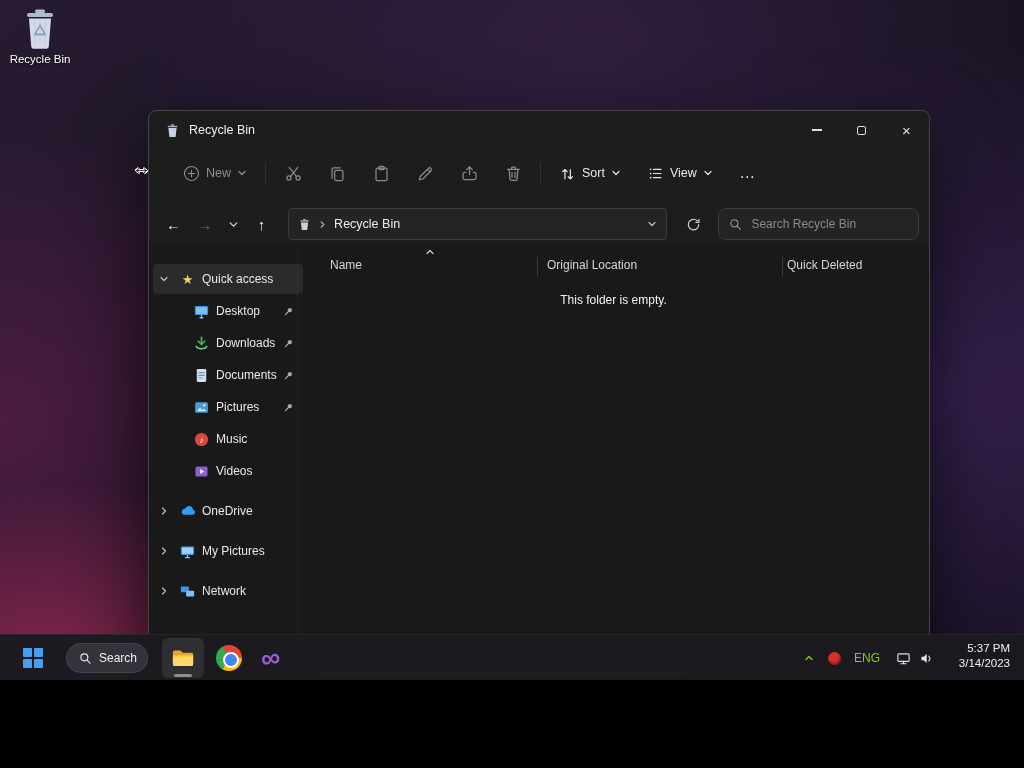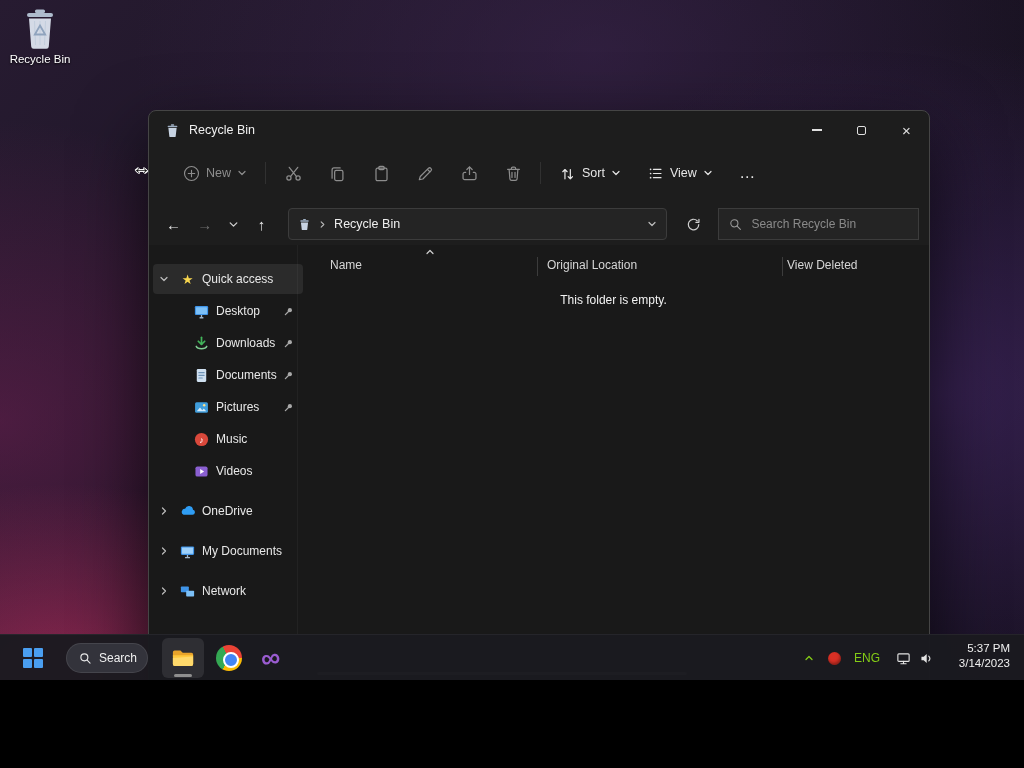--- a/index.html
+++ b/index.html
@@ -51,21 +51,21 @@
   .nav-btn { width:26px; height:30px; display:flex; align-items:center; justify-content:center; font-size:15px; border-radius:4px; }
   .nav-chev { width:20px; }
   .addr {
     margin-left:8px; width:390px; height:32px; display:flex; align-items:center; gap:7px;
     background:#242424; border:1px solid #3c3c3c; border-radius:4px; padding:0 9px; font-size:12.5px; color:#eee;
   }
   .addr .addr-dd { margin-left:auto; color:#bdbdbd; }
   .refresh-btn { width:26px; height:30px; display:flex; align-items:center; justify-content:center; margin-left:8px; color:#cfcfcf; }
   .searchbox {
     margin-left:6px; width:206px; height:32px; display:flex; align-items:center; gap:7px;
-    background:#242424; border:1px solid #3c3c3c; border-radius:0; padding:0 10px;
+    background:#242424; border:1px solid #3c3c3c; border-radius:8px; padding:0 10px;
   }
   .searchbox input {
     background:transparent; border:none; outline:none; color:#ddd; font-size:12px; width:150px;
     font-family:"Liberation Sans","DejaVu Sans",sans-serif;
   }
   .searchbox input::placeholder { color:#8a8a8a; }
 
   
   .win-body { position:relative; height:436px; background:#191919; }
   .sidebar { position:absolute; left:0; top:0; width:157px; height:100%; }
@@ -443,21 +443,21 @@
                 <path d="M3.5 2 L6.5 5 L3.5 8"></path>
               </svg>
           </span>
           <span class="s-ic">
             <svg width="17" height="17" viewBox="0 0 18 18">
                 <rect x="2" y="3.6" width="14" height="9" rx="1.2" fill="#3f94e8"></rect>
                 <rect x="3.2" y="4.8" width="11.6" height="6.6" fill="#9ed1fb"></rect>
                 <path d="M6.4 15.4 h5.2 M9 12.6 v2.8" stroke="#9fb6cc" stroke-width="1.4"></path>
               </svg>
           </span>
-          <span class="s-lb">My Documents</span>
+          <span class="s-lb">My Pictures</span>
         </div>
 
         <div class="side-row" style="top:331px;">
           <span class="s-chev">
             <svg width="10" height="10" viewBox="0 0 10 10" fill="none" stroke="currentColor" stroke-width="1.2" stroke-linecap="round" stroke-linejoin="round">
                 <path d="M3.5 2 L6.5 5 L3.5 8"></path>
               </svg>
           </span>
           <span class="s-ic">
             <svg width="17" height="17" viewBox="0 0 18 18">
@@ -473,21 +473,21 @@
         <div class="col-header">
           <span class="sort-caret">
             <svg width="10" height="10" viewBox="0 0 10 10" fill="none" stroke="currentColor" stroke-width="1.2" stroke-linecap="round" stroke-linejoin="round">
                 <path d="M2 6.5 L5 3.5 L8 6.5"></path>
               </svg>
           </span>
           <span class="col-cell col-name">Name</span>
           <span class="col-sep sep1"></span>
           <span class="col-cell col-orig">Original Location</span>
           <span class="col-sep sep2"></span>
-          <span class="col-cell col-date">View Deleted</span>
+          <span class="col-cell col-date">Quick Deleted</span>
         </div>
         <div class="empty-msg">This folder is empty.</div>
         <div class="hscroll"></div>
       </div>
     </div>
 
     <div class="statusbar">
       <span>0 items</span>
       <span class="st-sep"></span>
       <div class="view-toggles">

